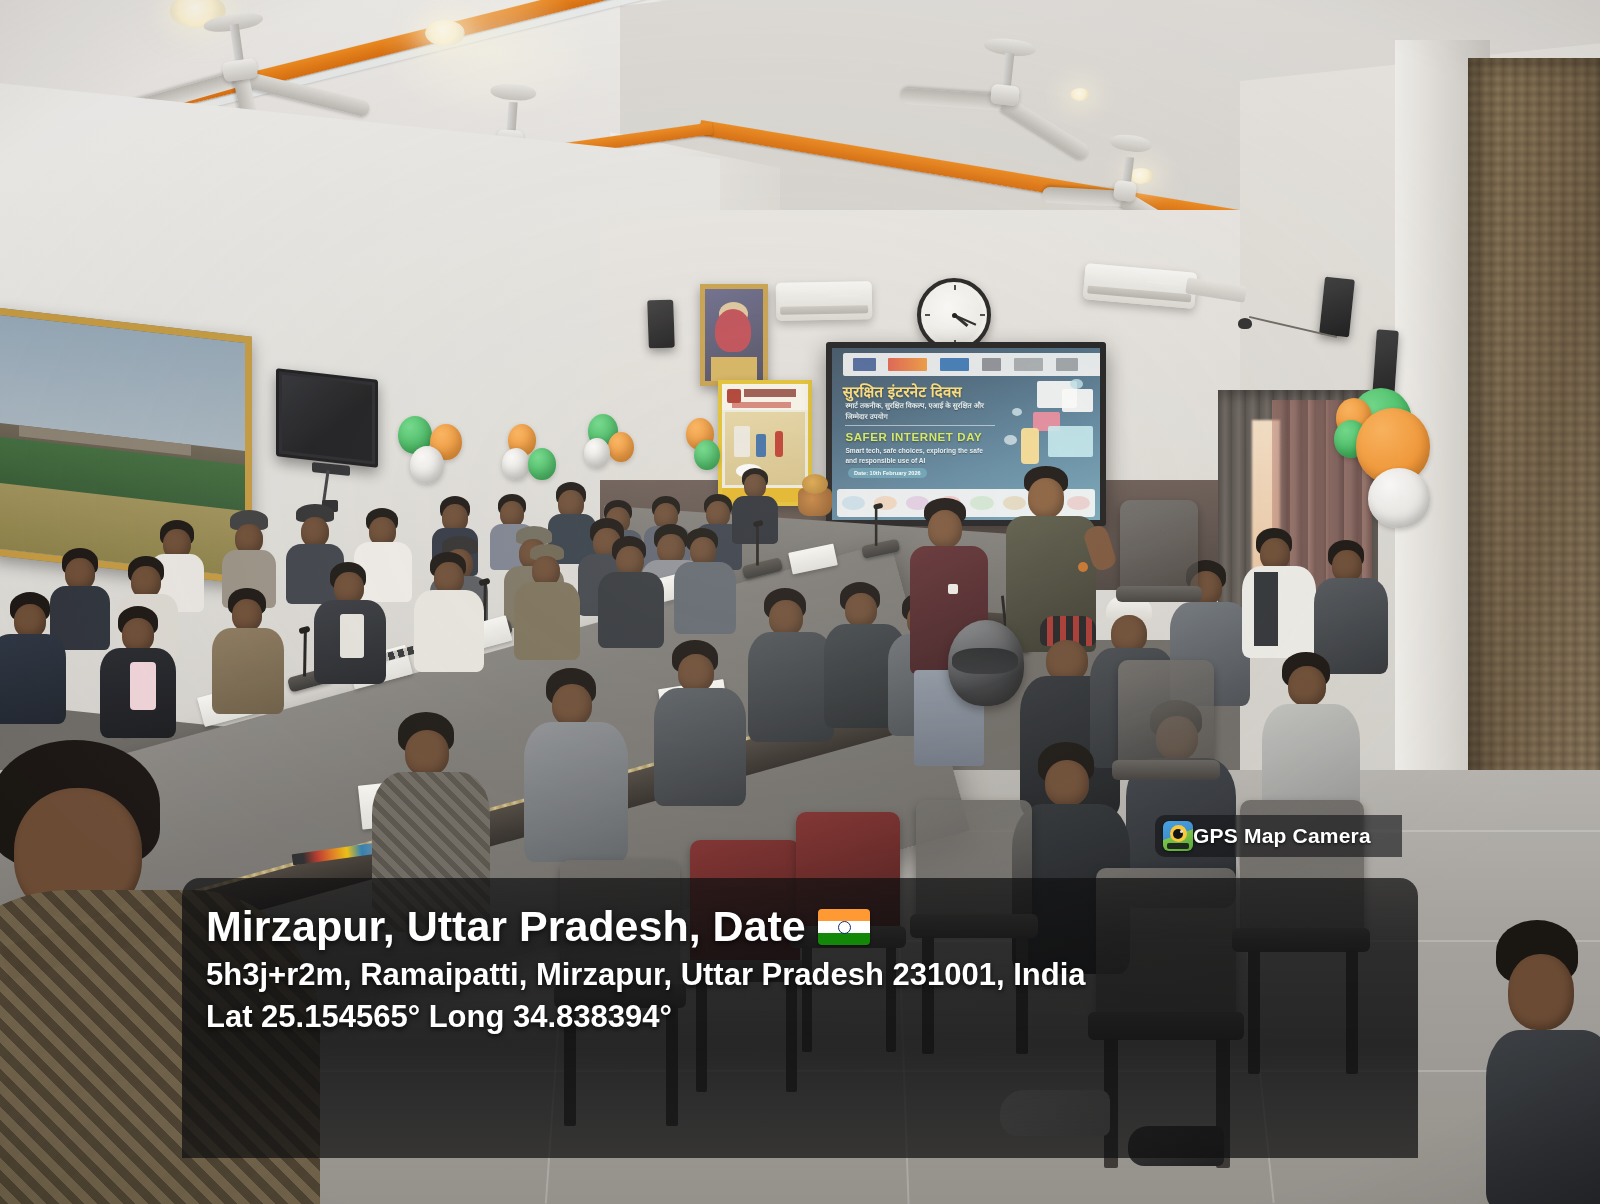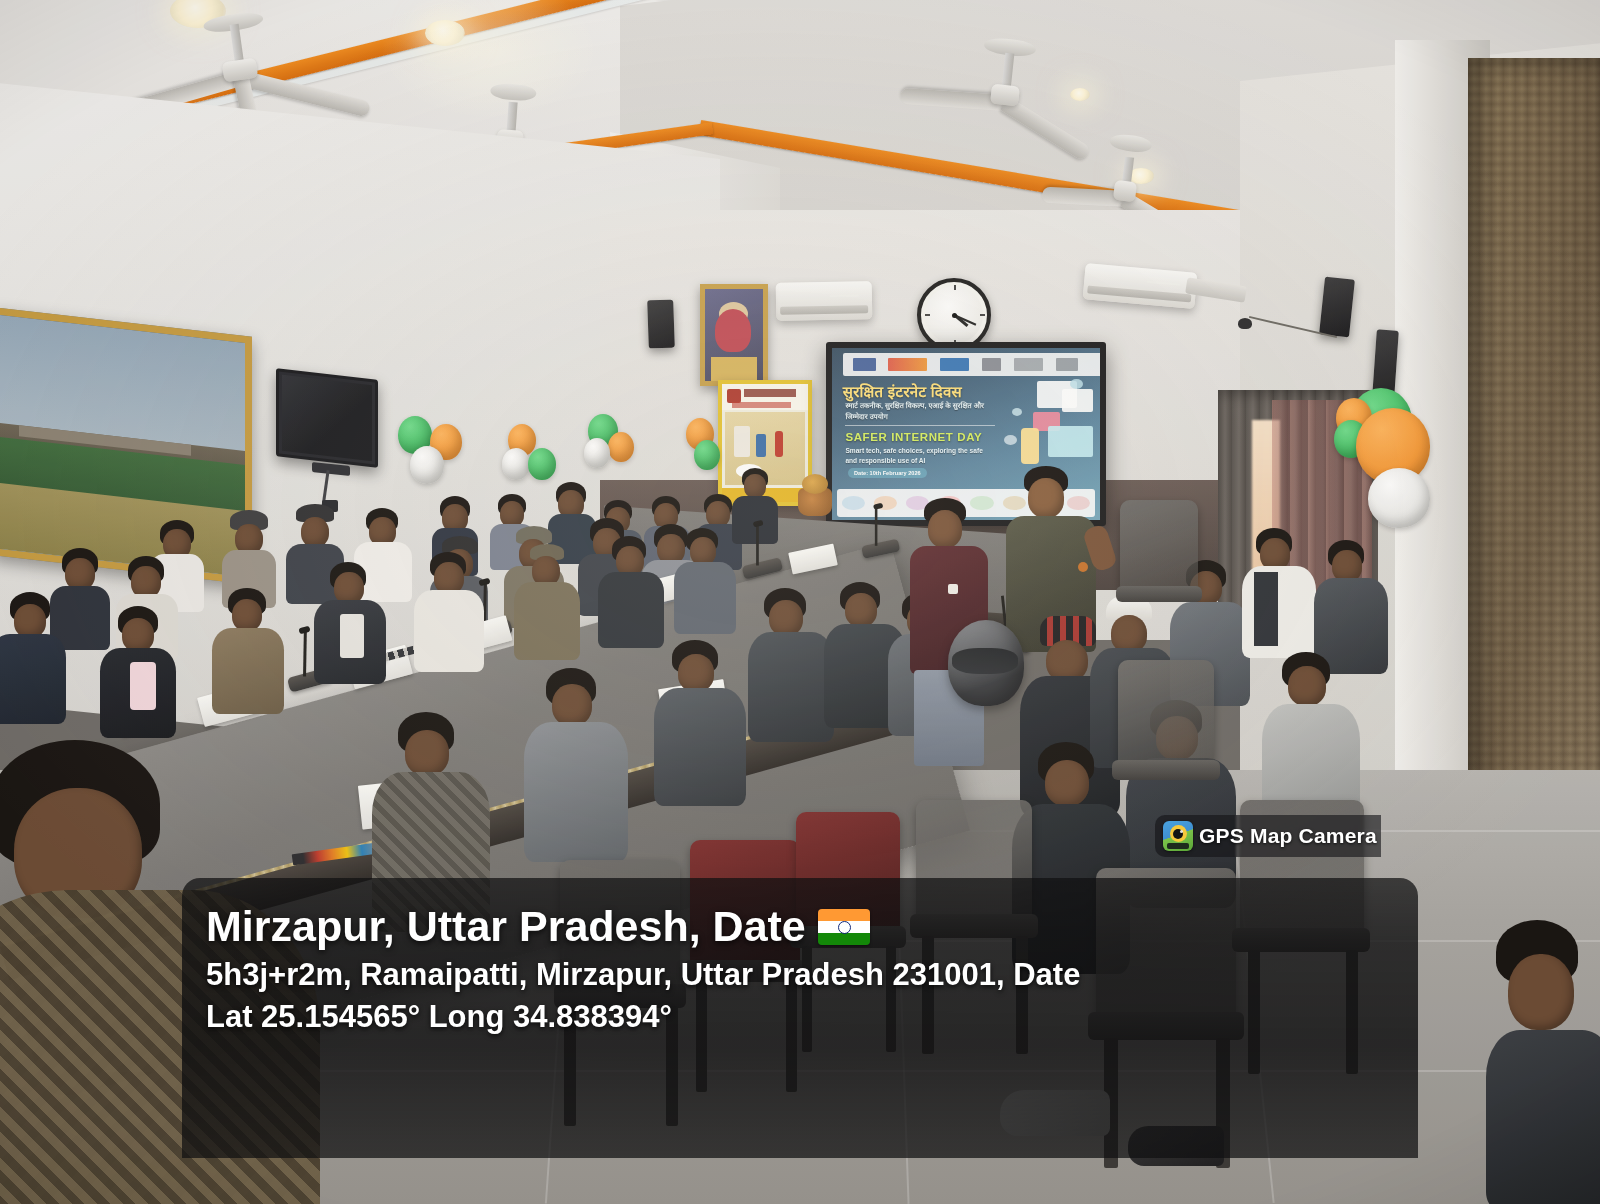--- a/index.html
+++ b/index.html
@@ -347,22 +347,22 @@
     background:
       radial-gradient(ellipse 95% 80% at 48% 42%,rgba(255,248,230,.10) 0%,rgba(0,0,0,0) 60%),
       radial-gradient(ellipse 120% 100% at 50% 50%,rgba(0,0,0,0) 55%,rgba(0,0,0,.32) 100%);
     mix-blend-mode:normal;
   }
   .warmth{position:absolute;inset:0;background:rgba(120,100,70,.05);pointer-events:none;}
 
   
   .gps-watermark{
     position:absolute;left:1155px;top:815px;
-    display:flex;align-items:center;gap:6px;
-    padding:6px 4px 6px 8px;
+    display:flex;align-items:center;gap:0;
+    padding:6px 31px 6px 8px;
     background:rgba(20,20,22,.62);
     border-radius:10px 0 0 10px;
     backdrop-filter:blur(1px);
   }
   .gps-app-icon{
     width:30px;height:30px;border-radius:6px;overflow:hidden;position:relative;
     background:linear-gradient(160deg,#4aa3e0 0%,#3f8fd0 46%,#7bc24a 47%,#5aa637 100%);
     box-shadow:0 1px 3px rgba(0,0,0,.5);flex:none;
   }
   .gps-app-icon .ring{
@@ -1010,18 +1010,18 @@
     <div class="gps-inner">
 
 
       <div class="gps-place">
         <span>Mirzapur, Uttar Pradesh, Date</span>
         <span class="flag">
           <span class="chakra"></span>
         </span>
       </div>
 
-      <div class="gps-addr">5h3j+r2m, Ramaipatti, Mirzapur, Uttar Pradesh 231001, Date</div>
+      <div class="gps-addr">5h3j+r2m, Ramaipatti, Mirzapur, Uttar Pradesh 231001, India</div>
       <div class="gps-coords">Lat 25.154565° Long 34.838394°</div>
     </div>
   </div>
 
 </div>
 
 </body></html>

